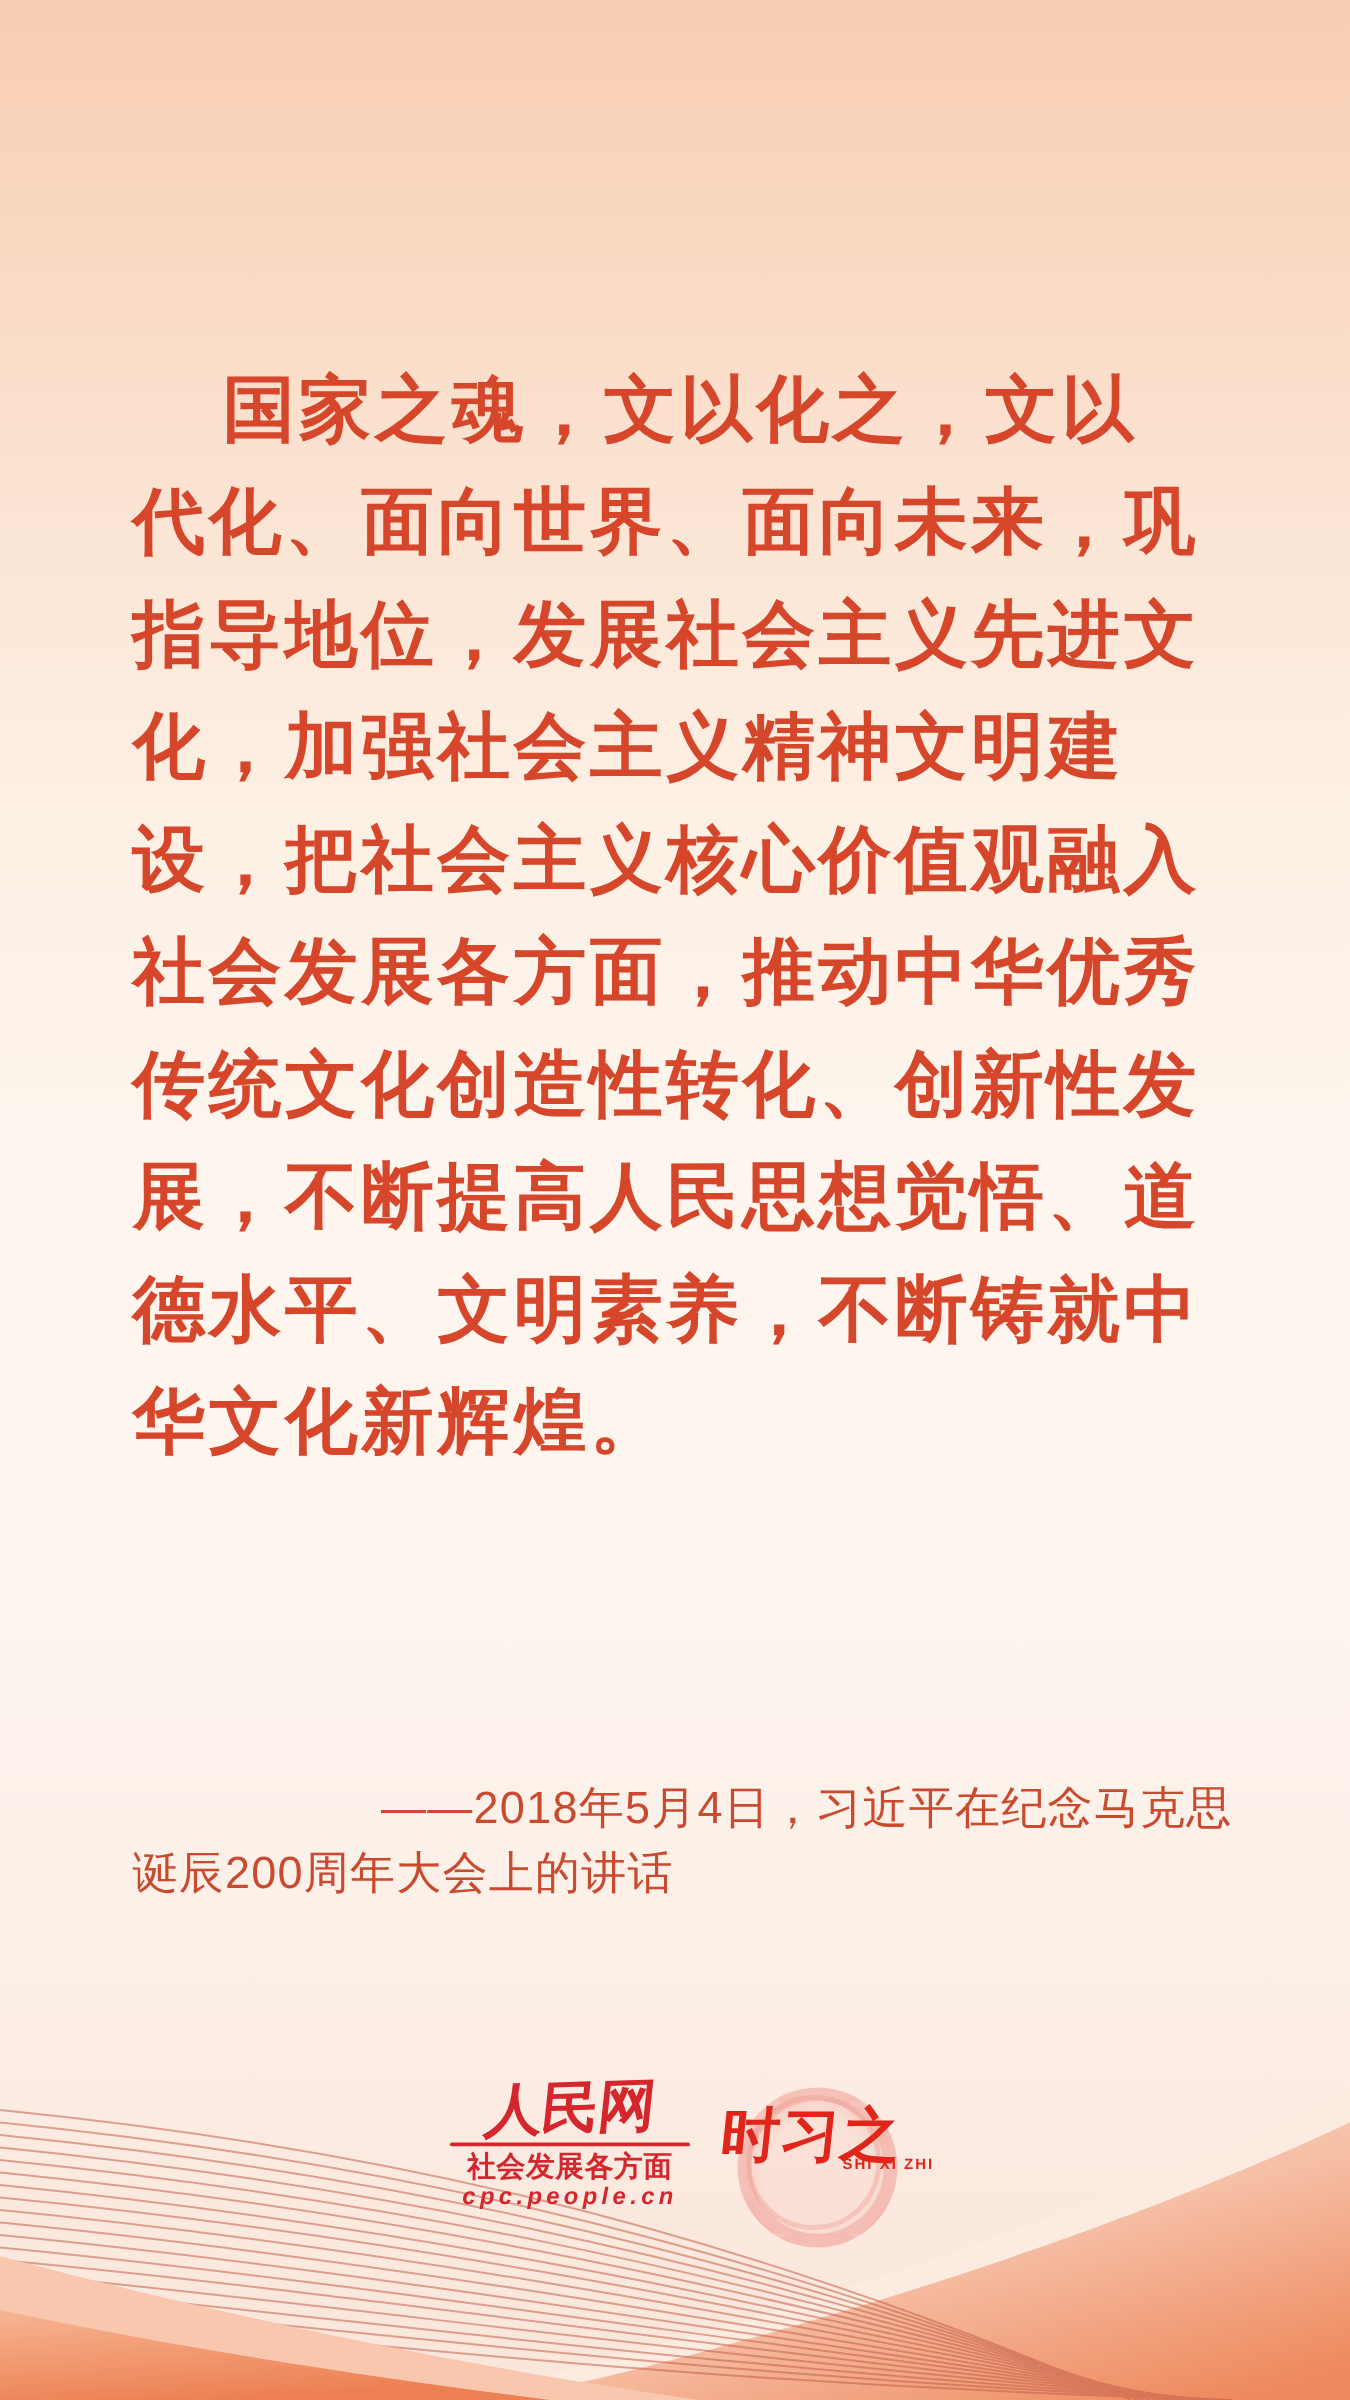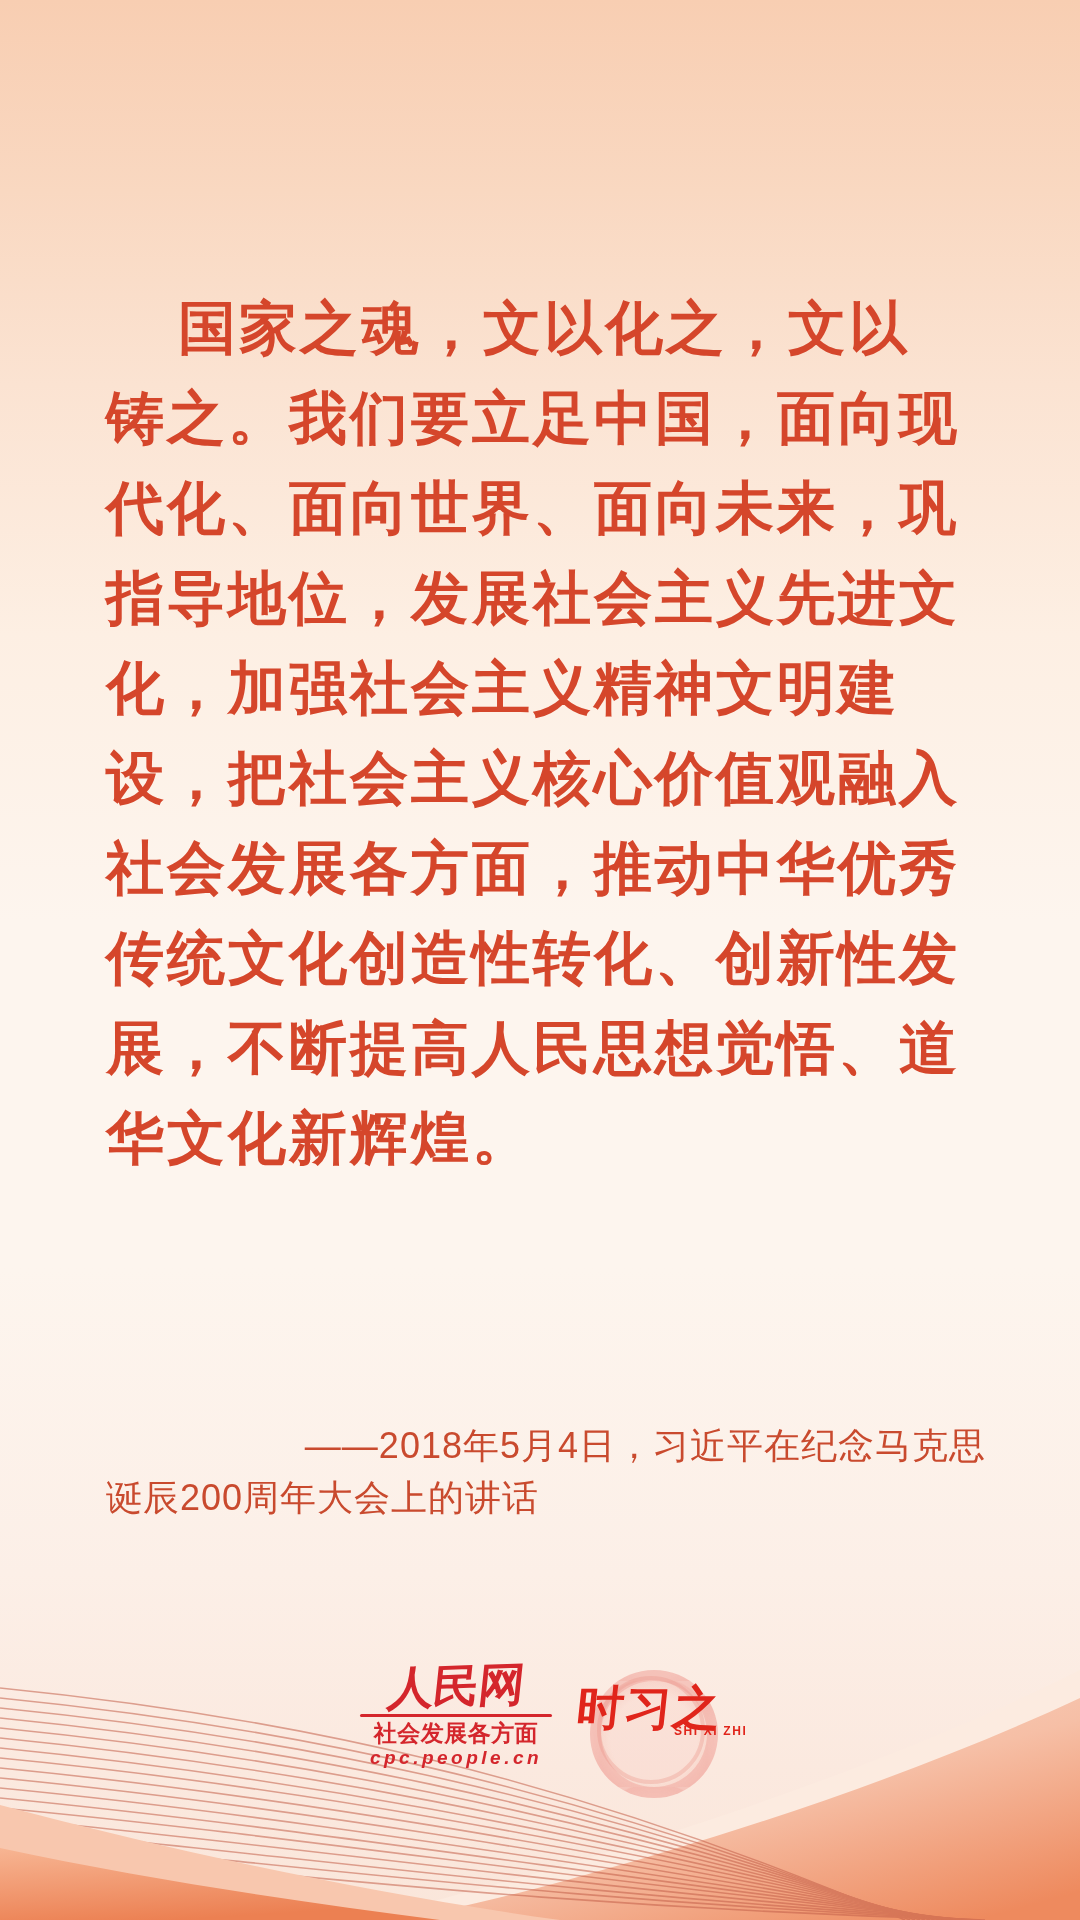--- a/index.html
+++ b/index.html
@@ -112,28 +112,28 @@
       <path d="M0 328 C 280 353 560 388 985 400"></path>
     </g>
 
     <path d="M0 285 C 170 330 360 372 560 400 L0 400 Z" fill="#f8c7ae"></path>
 
     <path d="M0 328 C 150 360 300 382 440 400 L0 400 Z" fill="url(#gradL)"></path>
   </svg>
 
   <div class="quote">
       <div class="q-line">国家之魂，文以化之，文以</div>
-      <div class="q-line">铸之。我们要立足中国，面向现</div>
       <div class="q-line">代化、面向世界、面向未来，巩</div>
       <div class="q-line">指导地位，发展社会主义先进文</div>
       <div class="q-line">化，加强社会主义精神文明建</div>
       <div class="q-line">设，把社会主义核心价值观融入</div>
       <div class="q-line">社会发展各方面，推动中华优秀</div>
       <div class="q-line">传统文化创造性转化、创新性发</div>
       <div class="q-line">展，不断提高人民思想觉悟、道</div>
+      <div class="q-line">德水平、文明素养，不断铸就中</div>
       <div class="q-line">华文化新辉煌。</div>
     </div>
 
   <div class="attribution">
       <div class="a-line">——2018年5月4日，习近平在纪念马克思</div>
       <div class="a-line">诞辰200周年大会上的讲话</div>
     </div>
 
   <div class="rmw">
     <div class="rmw-script">人民网</div>

